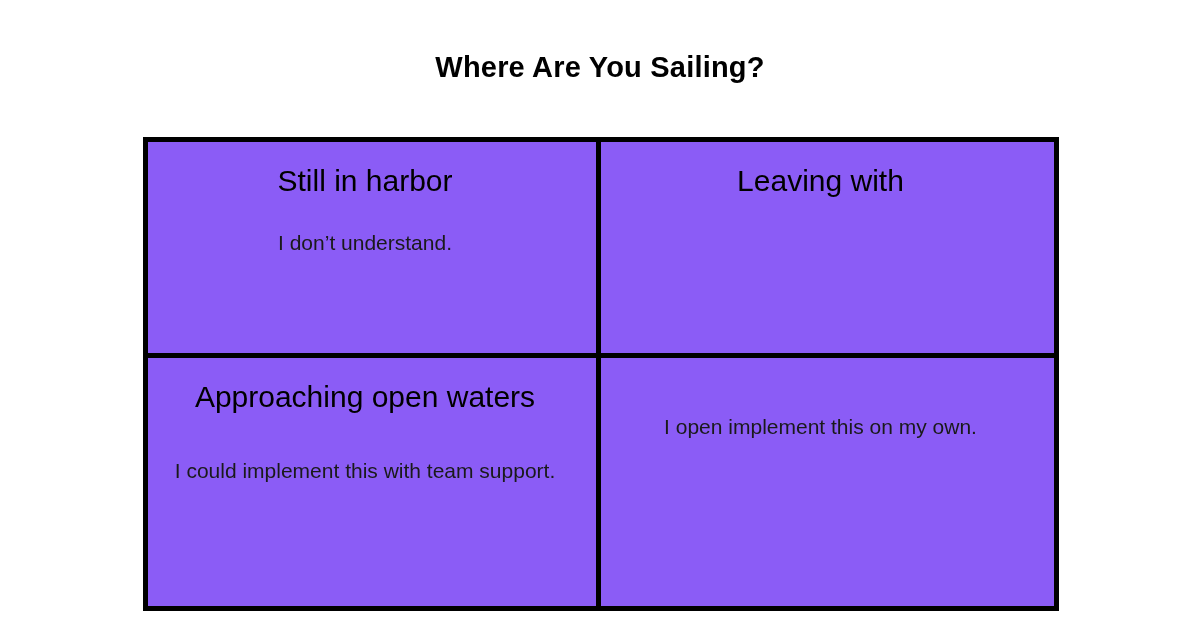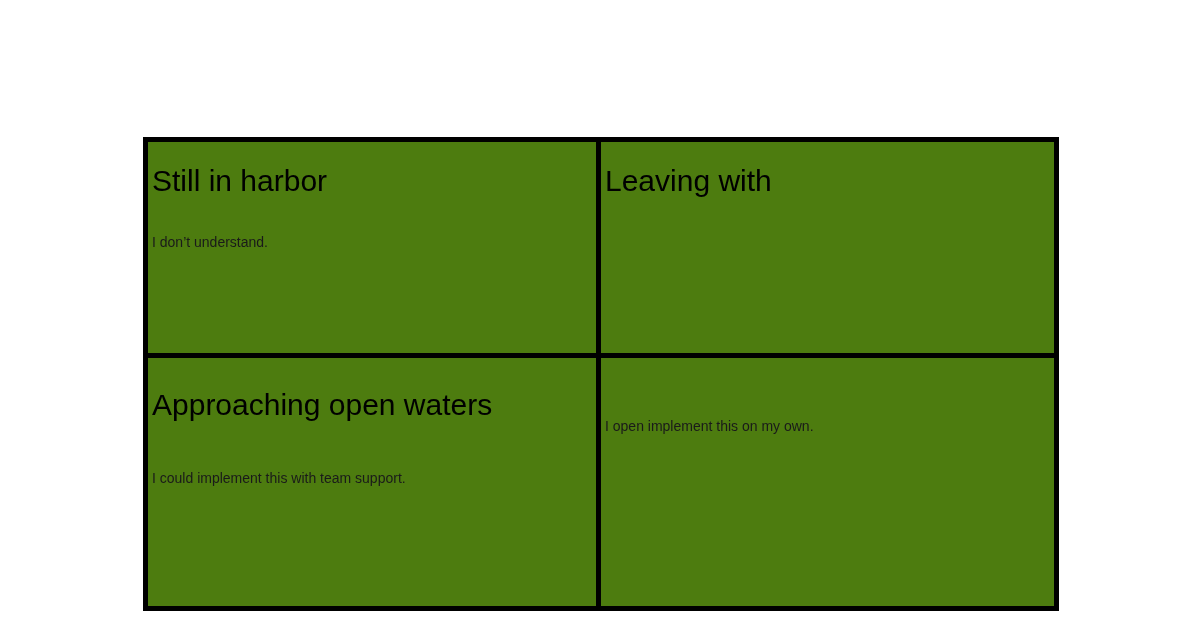--- a/index.html
+++ b/index.html
@@ -61,64 +61,65 @@
     border-bottom: 5px solid #000000;
   }
   .matrix-row.row-bottom {
     height: 248px;
   }
 
   .cell {
     box-sizing: border-box;
     width: 50%;
     padding: 14px 18px 0 4px;
-    text-align: left;
-    background: #4d7c0f;
+    text-align: center;
+    background: #8b5cf6;
     overflow: hidden;
   }
   .cell.col-left {
     border-right: 5px solid #000000;
   }
 
   .cell-heading {
     font-size: 30px;
     font-weight: normal;
     line-height: 38px;
     margin: 0;
     padding: 0;
     color: #000000;
     white-space: nowrap;
   }
 
   .cell-body {
-    font-size: 14px;
+    font-size: 21px;
     font-weight: normal;
     line-height: 29px;
     margin: 0;
     padding: 0;
     color: #1a1a1a;
   }
 
   .row-top .cell-heading { margin-top: 6px; }
   .row-top .cell-body { margin-top: 28px; }
 
-  .row-bottom .cell-heading { margin-top: 14px; }
+  .row-bottom .cell-heading { margin-top: 6px; }
   .row-bottom .cell-body { margin-top: 40px; }
 
   
   .cell-body-inner {
     display: inline-block;
     max-width: 400px;
   }
 </style>
 </head>
 <body>
 
 <div class="page">
 
+  <div class="page-title">Where Are You Sailing?</div>
 
   <div class="matrix">
 
     <div class="matrix-row row-top">
 
       <div class="cell col-left">
         <div class="cell-heading">Still in harbor</div>
         <div class="cell-body">
           <span class="cell-body-inner">I don’t understand.</span>
         </div>

